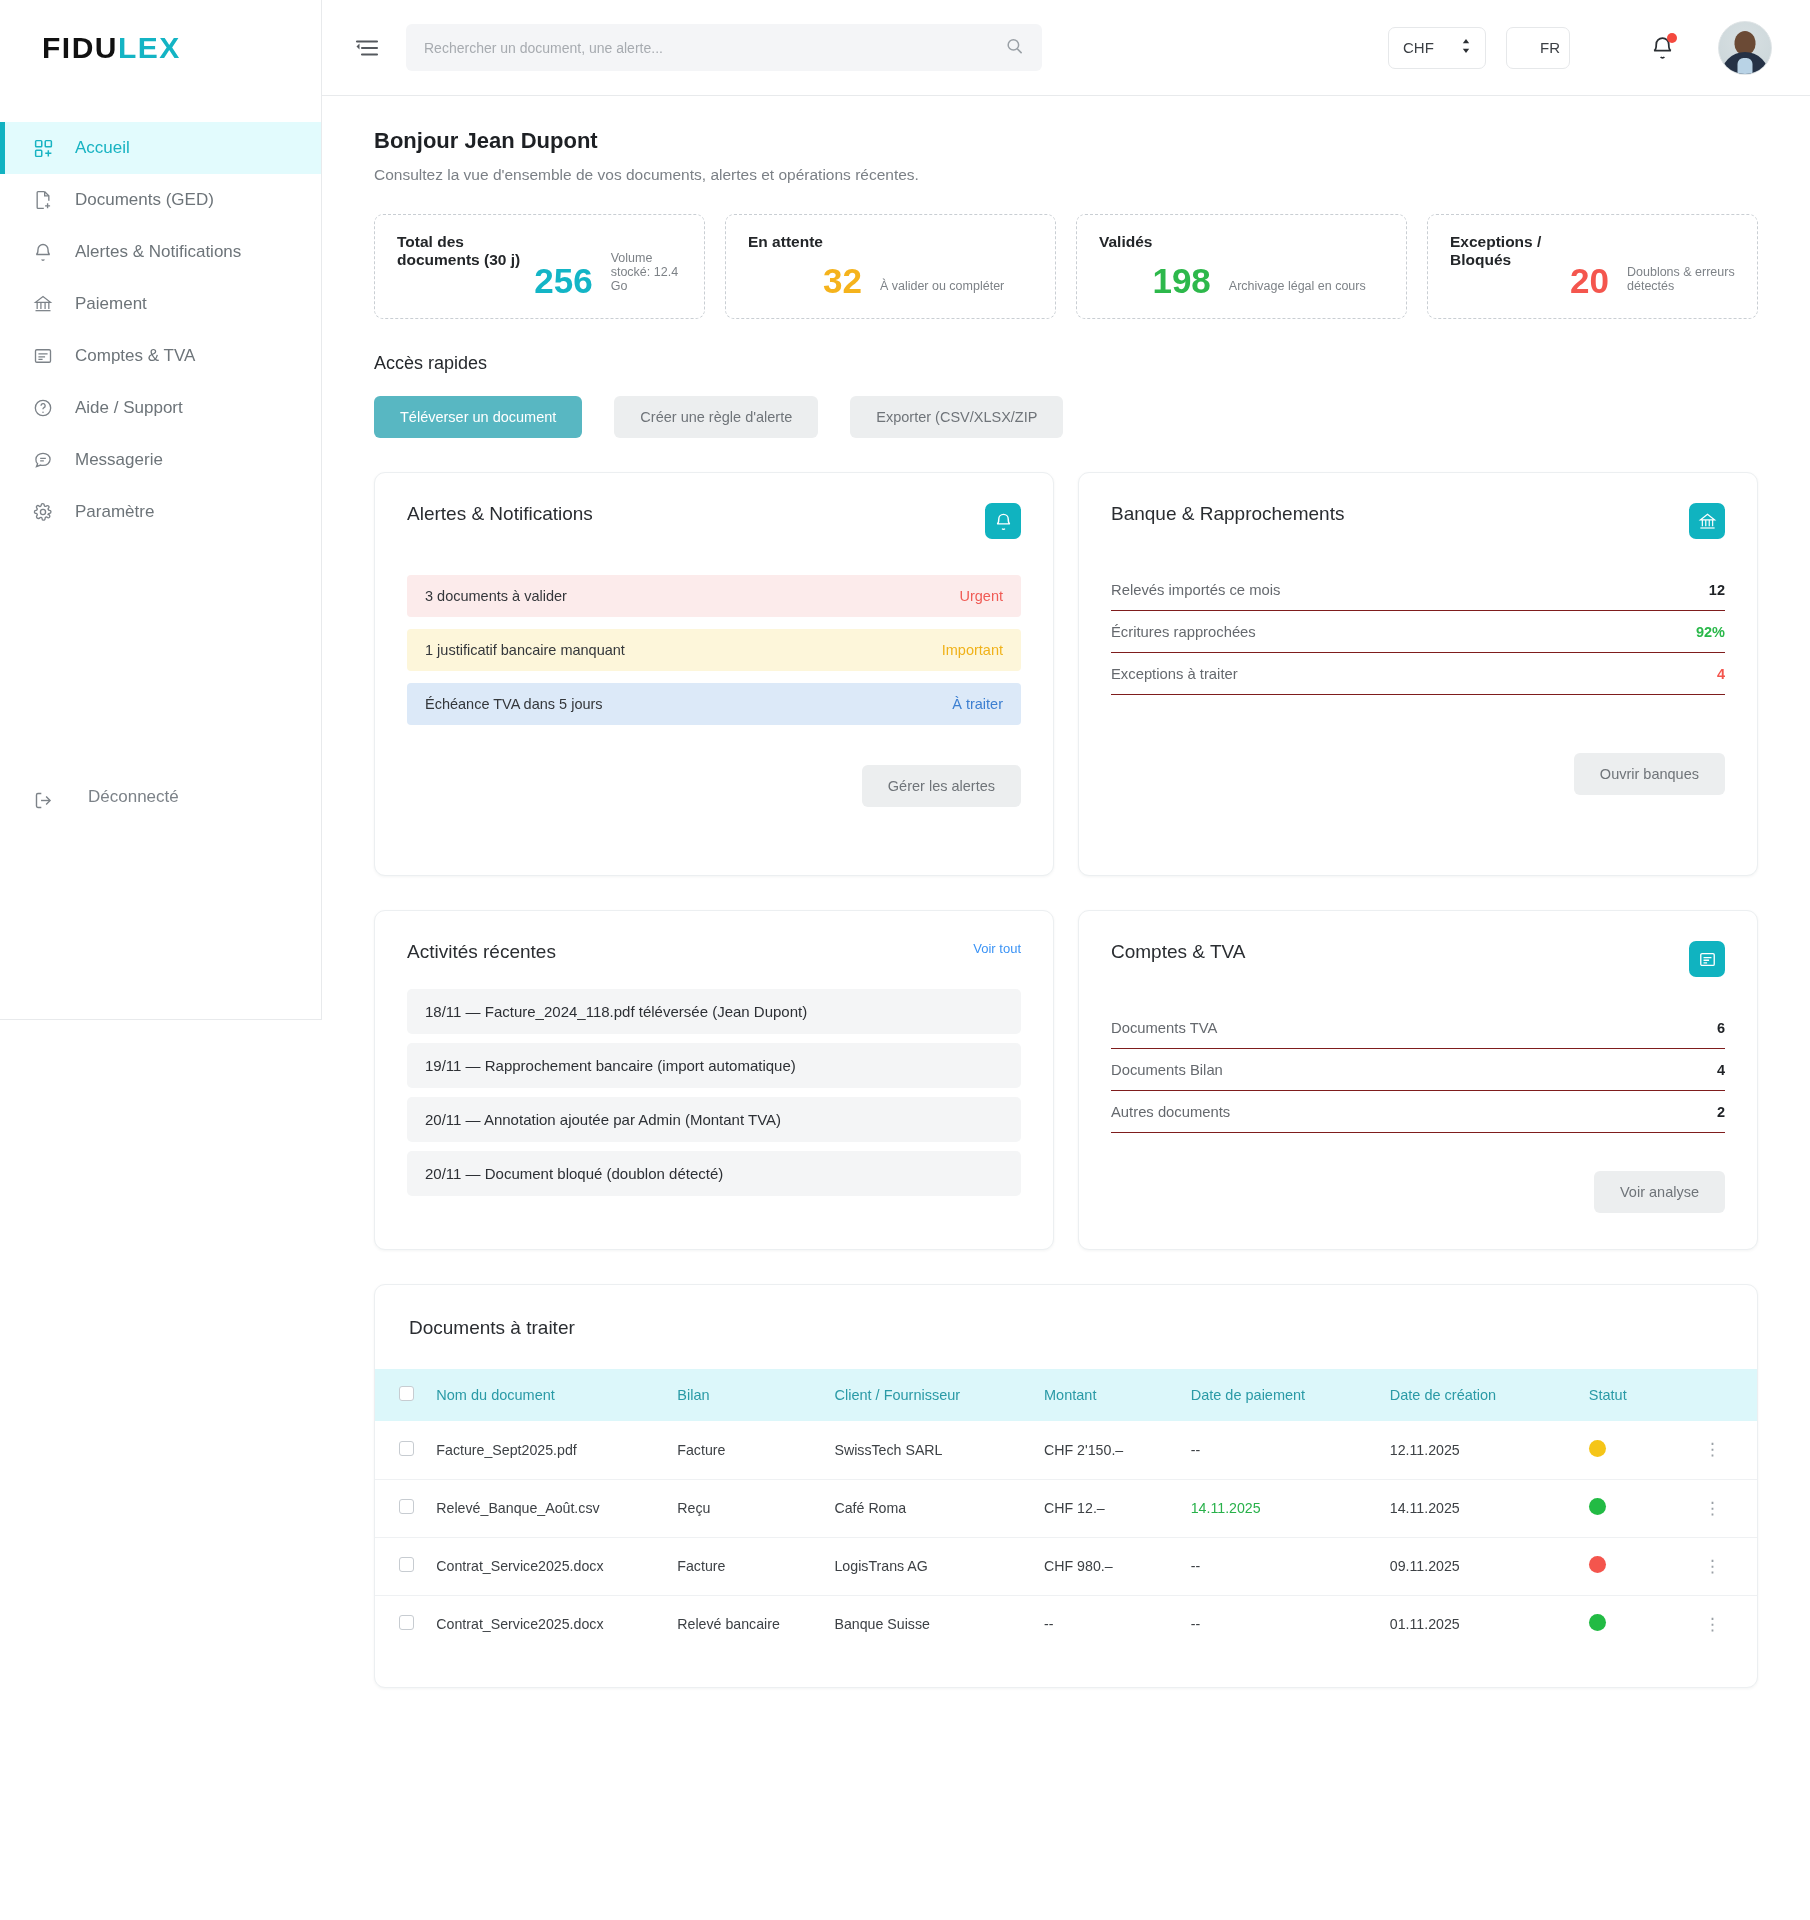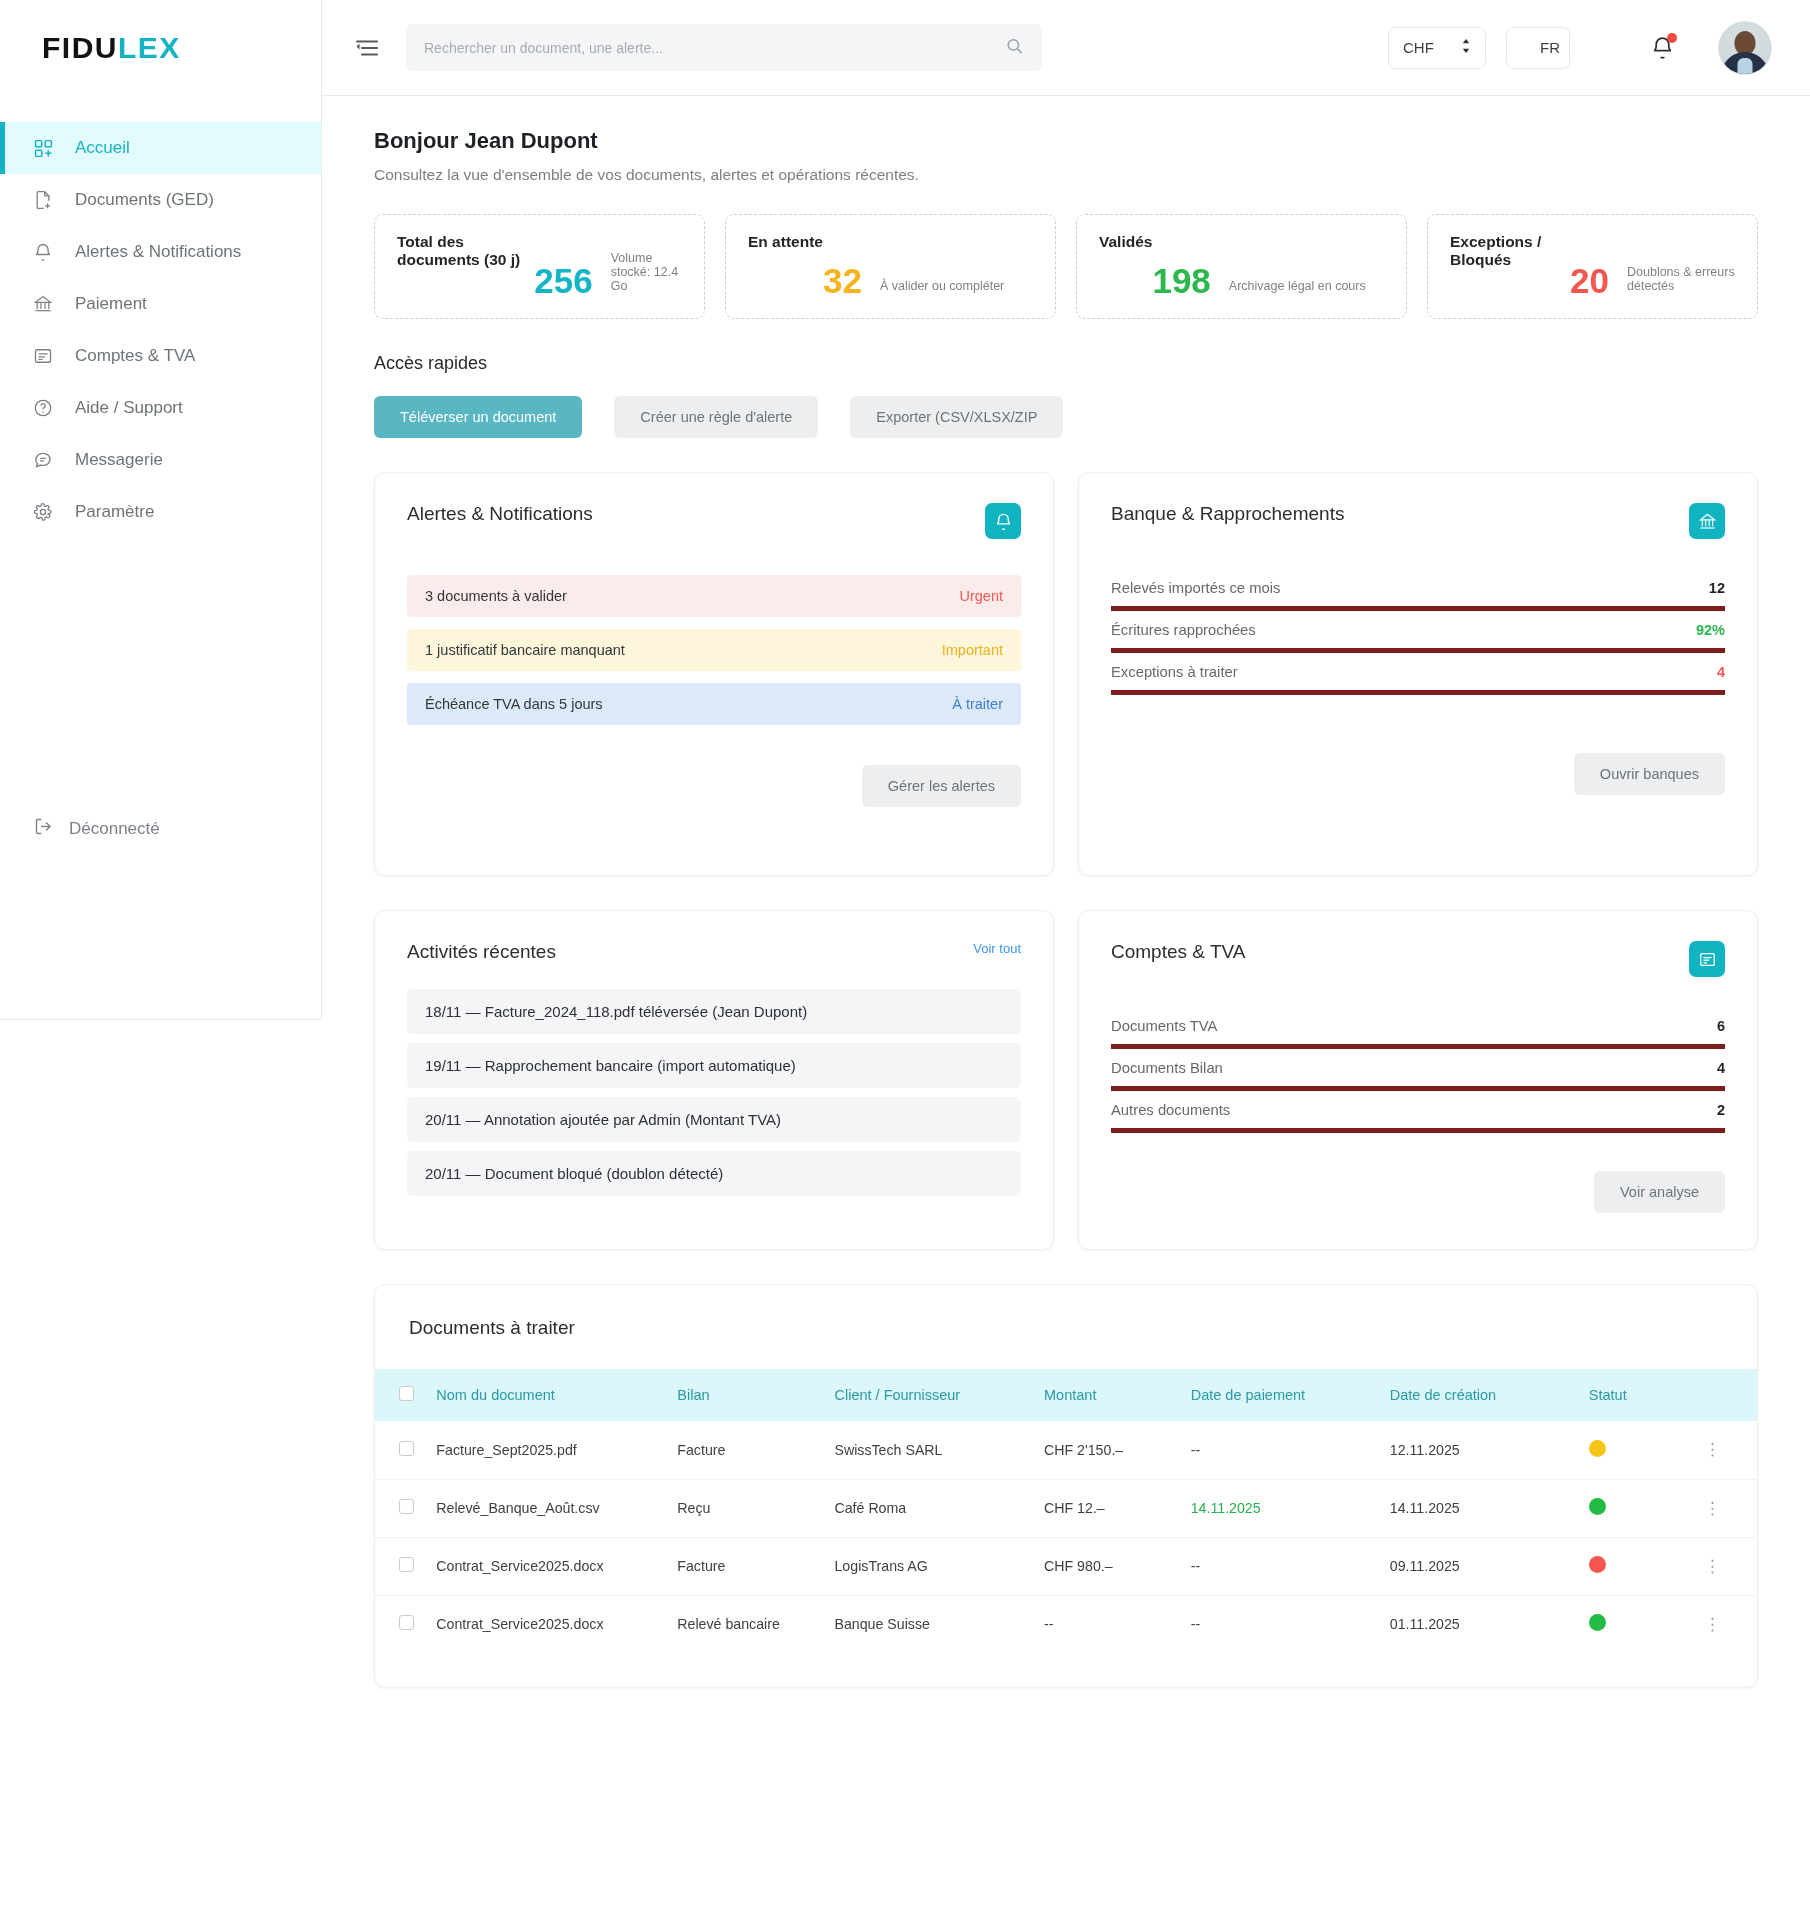--- a/index.html
+++ b/index.html
@@ -40,22 +40,22 @@
     background: #e2fbfd; color: #17b3c2;
   }
   .nav-item.active::before {
     content: ""; position: absolute; left: 0; top: 0; bottom: 0;
     width: 5px; background: #12b2c1;
   }
   .nav-ico { width: 26px; height: 26px; display: flex; align-items: center; justify-content: center; flex: 0 0 26px; }
   .nav-ico svg { display: block; }
   .logout {
     margin-top: auto; margin-bottom: 180px;
-    height: 52px; display: flex; align-items: flex-end;
-    padding-left: 30px; gap: 13px;
+    height: 52px; display: flex; align-items: flex-start;
+    padding-left: 30px; gap: 32px;
     font-size: 17px; color: #7c8288; cursor: pointer;
   }
 
   
   .main { flex: 1; display: flex; flex-direction: column; min-width: 0; }
   .topbar {
     height: 96px; border-bottom: 1px solid #e8eaec;
     display: flex; align-items: center; gap: 0; padding: 0 38px 0 26px;
   }
   .menu-btn { width: 38px; height: 38px; display: flex; align-items: center; justify-content: center;
@@ -147,21 +147,21 @@
   .alert-row.important { background: #fdf6da; }
   .alert-row.important .tag { color: #f0b21a; }
   .alert-row.info { background: #dce9f8; }
   .alert-row.info .tag { color: #3c7fd1; }
   .alert-txt { color: #34373b; }
   .card-foot { display: flex; justify-content: flex-end; margin-top: 40px; }
 
   .stat-list { margin-top: 30px; }
   .stat-row {
     display: flex; align-items: center; justify-content: space-between;
-    height: 42px; border-bottom: 5px solid #7f1d1d; font-size: 14.8px;
+    height: 42px; border-bottom: 1px solid #7f1d1d; font-size: 14.8px;
   }
   .stat-k { color: #65696e; }
   .stat-v { font-size: 14.5px; font-weight: bold; color: #1f2226; }
 
   .act-list { margin-top: 26px; display: flex; flex-direction: column; gap: 9px; }
   .act-row {
     height: 45px; background: #f4f5f6; border-radius: 5px; display: flex; align-items: center;
     padding: 0 18px; font-size: 15px; color: #2d3035;
   }
 

